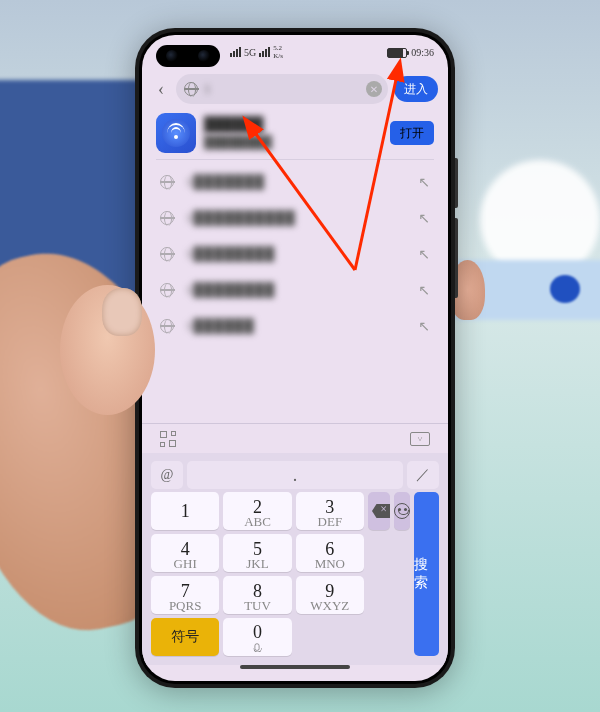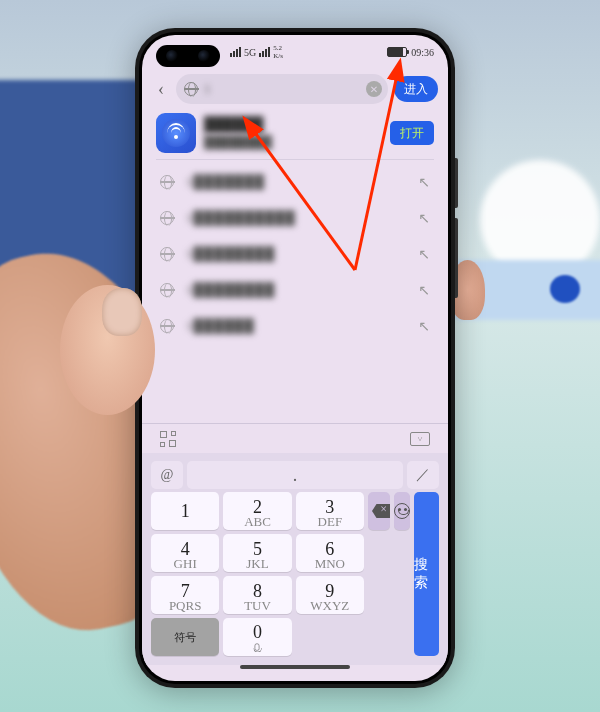--- a/index.html
+++ b/index.html
@@ -107,21 +107,21 @@
     background: radial-gradient(circle at 40% 40%, #202838 0%, #000 70%);
   }
 
   
   .status-bar {
     height: 34px; display: flex; align-items: center;
     padding: 0 14px 0 88px;
     font-size: 10px; color: #333;
   }
   .status-left { display: flex; align-items: center; gap: 3px; }
-  .status-right { margin-left: auto; display: flex; align-items: center; gap: 4px; }
+  .status-right { margin-left: auto; display: flex; align-items: flex-end; gap: 4px; }
   .status-speed { display: flex; flex-direction: column; line-height: 8px; font-size: 7px; }
   .sig-bars { display: inline-flex; align-items: flex-end; gap: 1px; }
   .sig-bars span { width: 2px; background: #333; }
   .sig-bars span:nth-child(1){height:4px} .sig-bars span:nth-child(2){height:6px}
   .sig-bars span:nth-child(3){height:8px} .sig-bars span:nth-child(4){height:10px}
   .battery-ic {
     width: 20px; height: 10px; border: 1px solid #333; border-radius: 2px; position: relative;
     background: linear-gradient(to right,#333 85%, transparent 85%);
   }
   .battery-ic::after { content:""; position:absolute; right:-3px; top:2px; width:2px; height:4px; background:#333; border-radius:0 1px 1px 0;}
@@ -170,21 +170,21 @@
     content:""; position:absolute; left:50%; border:2px solid #fff; border-bottom:none; border-left:none; border-right:none; border-radius:50%;
   }
   .wifi-inner::before { width:18px; height:18px; top:4px; margin-left:-9px;}
   .wifi-inner::after { width:10px; height:10px; top:8px; margin-left:-5px;}
   .wifi-dot { position:absolute; left:50%; top:16px; width:4px; height:4px; margin-left:-2px; background:#fff; border-radius:50%;}
   .result-txt { flex:1; display:flex; flex-direction:column; }
   .result-txt span { font-size: 12px; filter: blur(3px); color:#555; }
   .result-txt span:first-child { font-size: 14px; color:#333; margin-bottom:2px;}
   .open-btn {
     width: 44px; height: 24px; background: #2560e8; border-radius: 5px;
-    color:#bef264; font-size:12px; display:flex; align-items:center; justify-content:center;
+    color:#000000; font-size:12px; display:flex; align-items:center; justify-content:center;
   }
   .card-divider { height:1px; background:#d8cee0; margin: 0 14px 4px;}
 
   
   .hist-list { flex: 1; overflow: hidden; }
   .hist-item {
     height: 36px; display:flex; align-items:center; padding: 0 18px; gap: 12px;
   }
   .hist-item .globe-ic { opacity: .6; }
   .hist-txt { flex:1; font-size: 13px; color:#555; filter: blur(3px); letter-spacing: 1px; }
@@ -230,21 +230,21 @@
     display:flex; flex-direction:column; align-items:center; justify-content:center;
     font-size:18px; color:#222; box-shadow: 0 1px 0 rgba(0,0,0,.1);
   }
   .key-sub { font-size:13px; color:#888; line-height:8px;}
   .key-action { background:#cfc0e0; color:#444; font-size:14px;}
   .key-search {
     background:#3a70f0; color:#fff; font-size:14px; flex:2;
     border-radius:5px; display:flex; align-items:center; justify-content:center;
   }
   .key-side-h { height:38px;}
-  .key.fn { background:#a3a3a3; font-size:11px;}
+  .key.fn { background:#eab308; font-size:14px;}
 
   .backspace-ic { width:22px; height:14px; position:relative;}
   .backspace-ic::before {
     content:""; position:absolute; left:4px; top:0; right:0; bottom:0;
     background:#555; clip-path: polygon(0 50%, 25% 0, 100% 0, 100% 100%, 25% 100%);
   }
   .backspace-ic::after {
     content:"×"; position:absolute; right:3px; top:-2px; color:#cfc0e0; font-size:12px;
   }
   .face-ic { width:16px; height:16px; border:1.5px solid #555; border-radius:50%; position:relative;}

